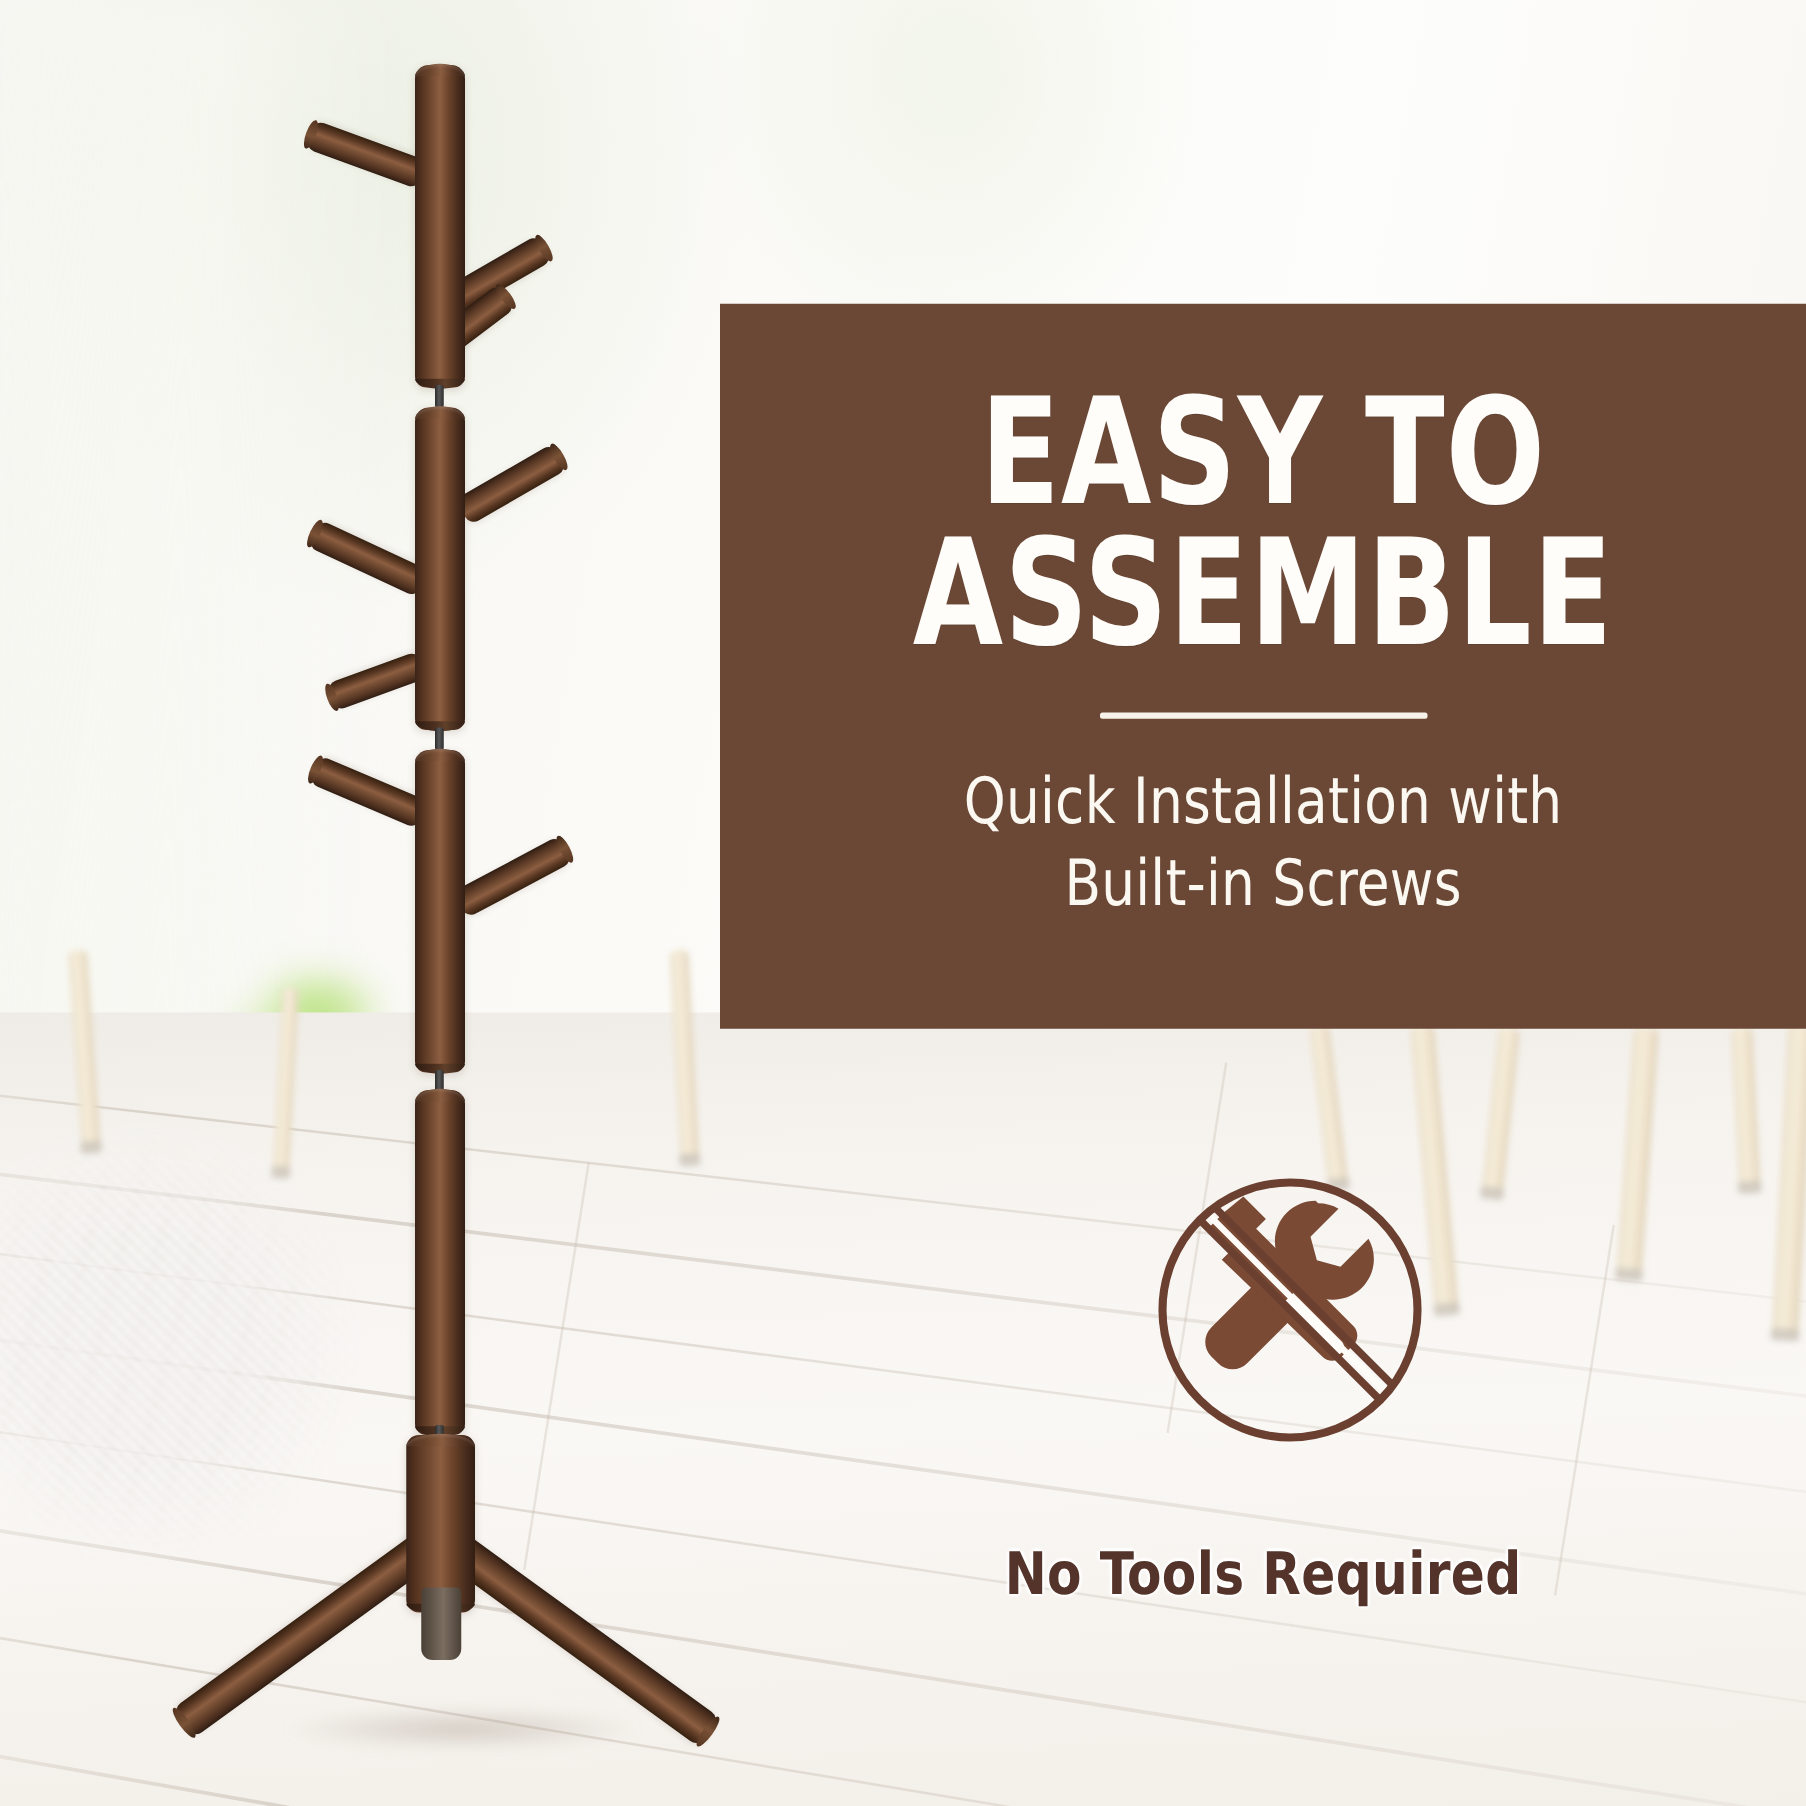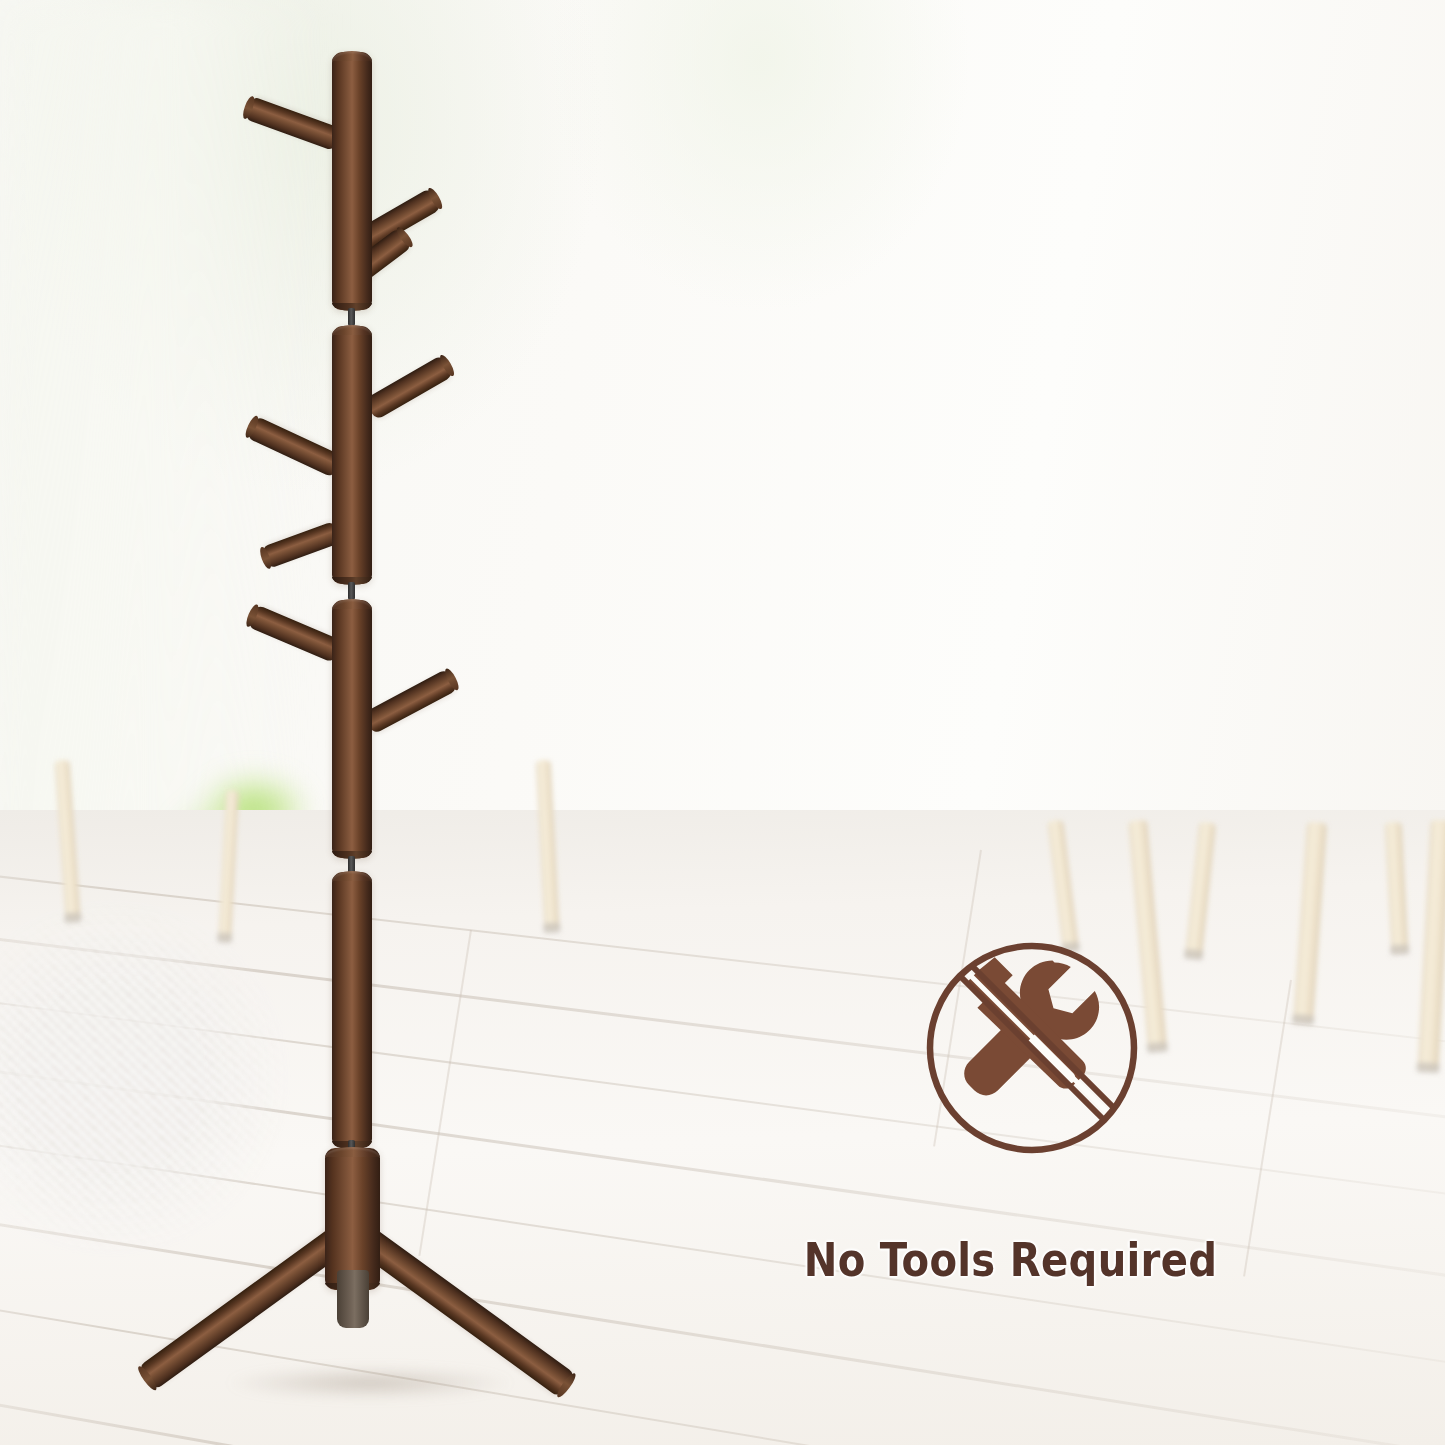--- a/index.html
+++ b/index.html
@@ -269,20 +269,31 @@
 
     <div class="branch" style="left:352px; top:1215px; width:266px; height:29px; transform:rotate(36deg);"></div>
     <div class="branch" style="left:352px; top:1215px; width:254px; height:29px; transform:rotate(144deg);"></div>
     <div class="seg" style="left:325px; top:1148px; width:55px; height:142px; border-radius:10px;">
       <div class="cap"></div>
         <div class="capb"></div>
     </div>
     <div class="foot" style="left:337px; top:1270px; width:32px; height:58px;"></div>
   </div>
 
+  <div id="panel">
+    <div class="headline">
+      <span>EASY TO</span>
+      <span class="l2">ASSEMBLE</span>
+    </div>
+    <div class="rule"></div>
+    <div class="sub">
+      <span>Quick Installation with</span><br>
+      <span>Built-in Screws</span>
+    </div>
+  </div>
 
   <div id="badge">
     <svg viewBox="0 0 220 220" xmlns="http://www.w3.org/2000/svg">
       <defs>
         <clipPath id="circClip">
             <circle cx="110" cy="110" r="102"></circle>
           </clipPath>
       </defs>
 
       <g fill="#7a4a35" clip-path="url(#circClip)">

